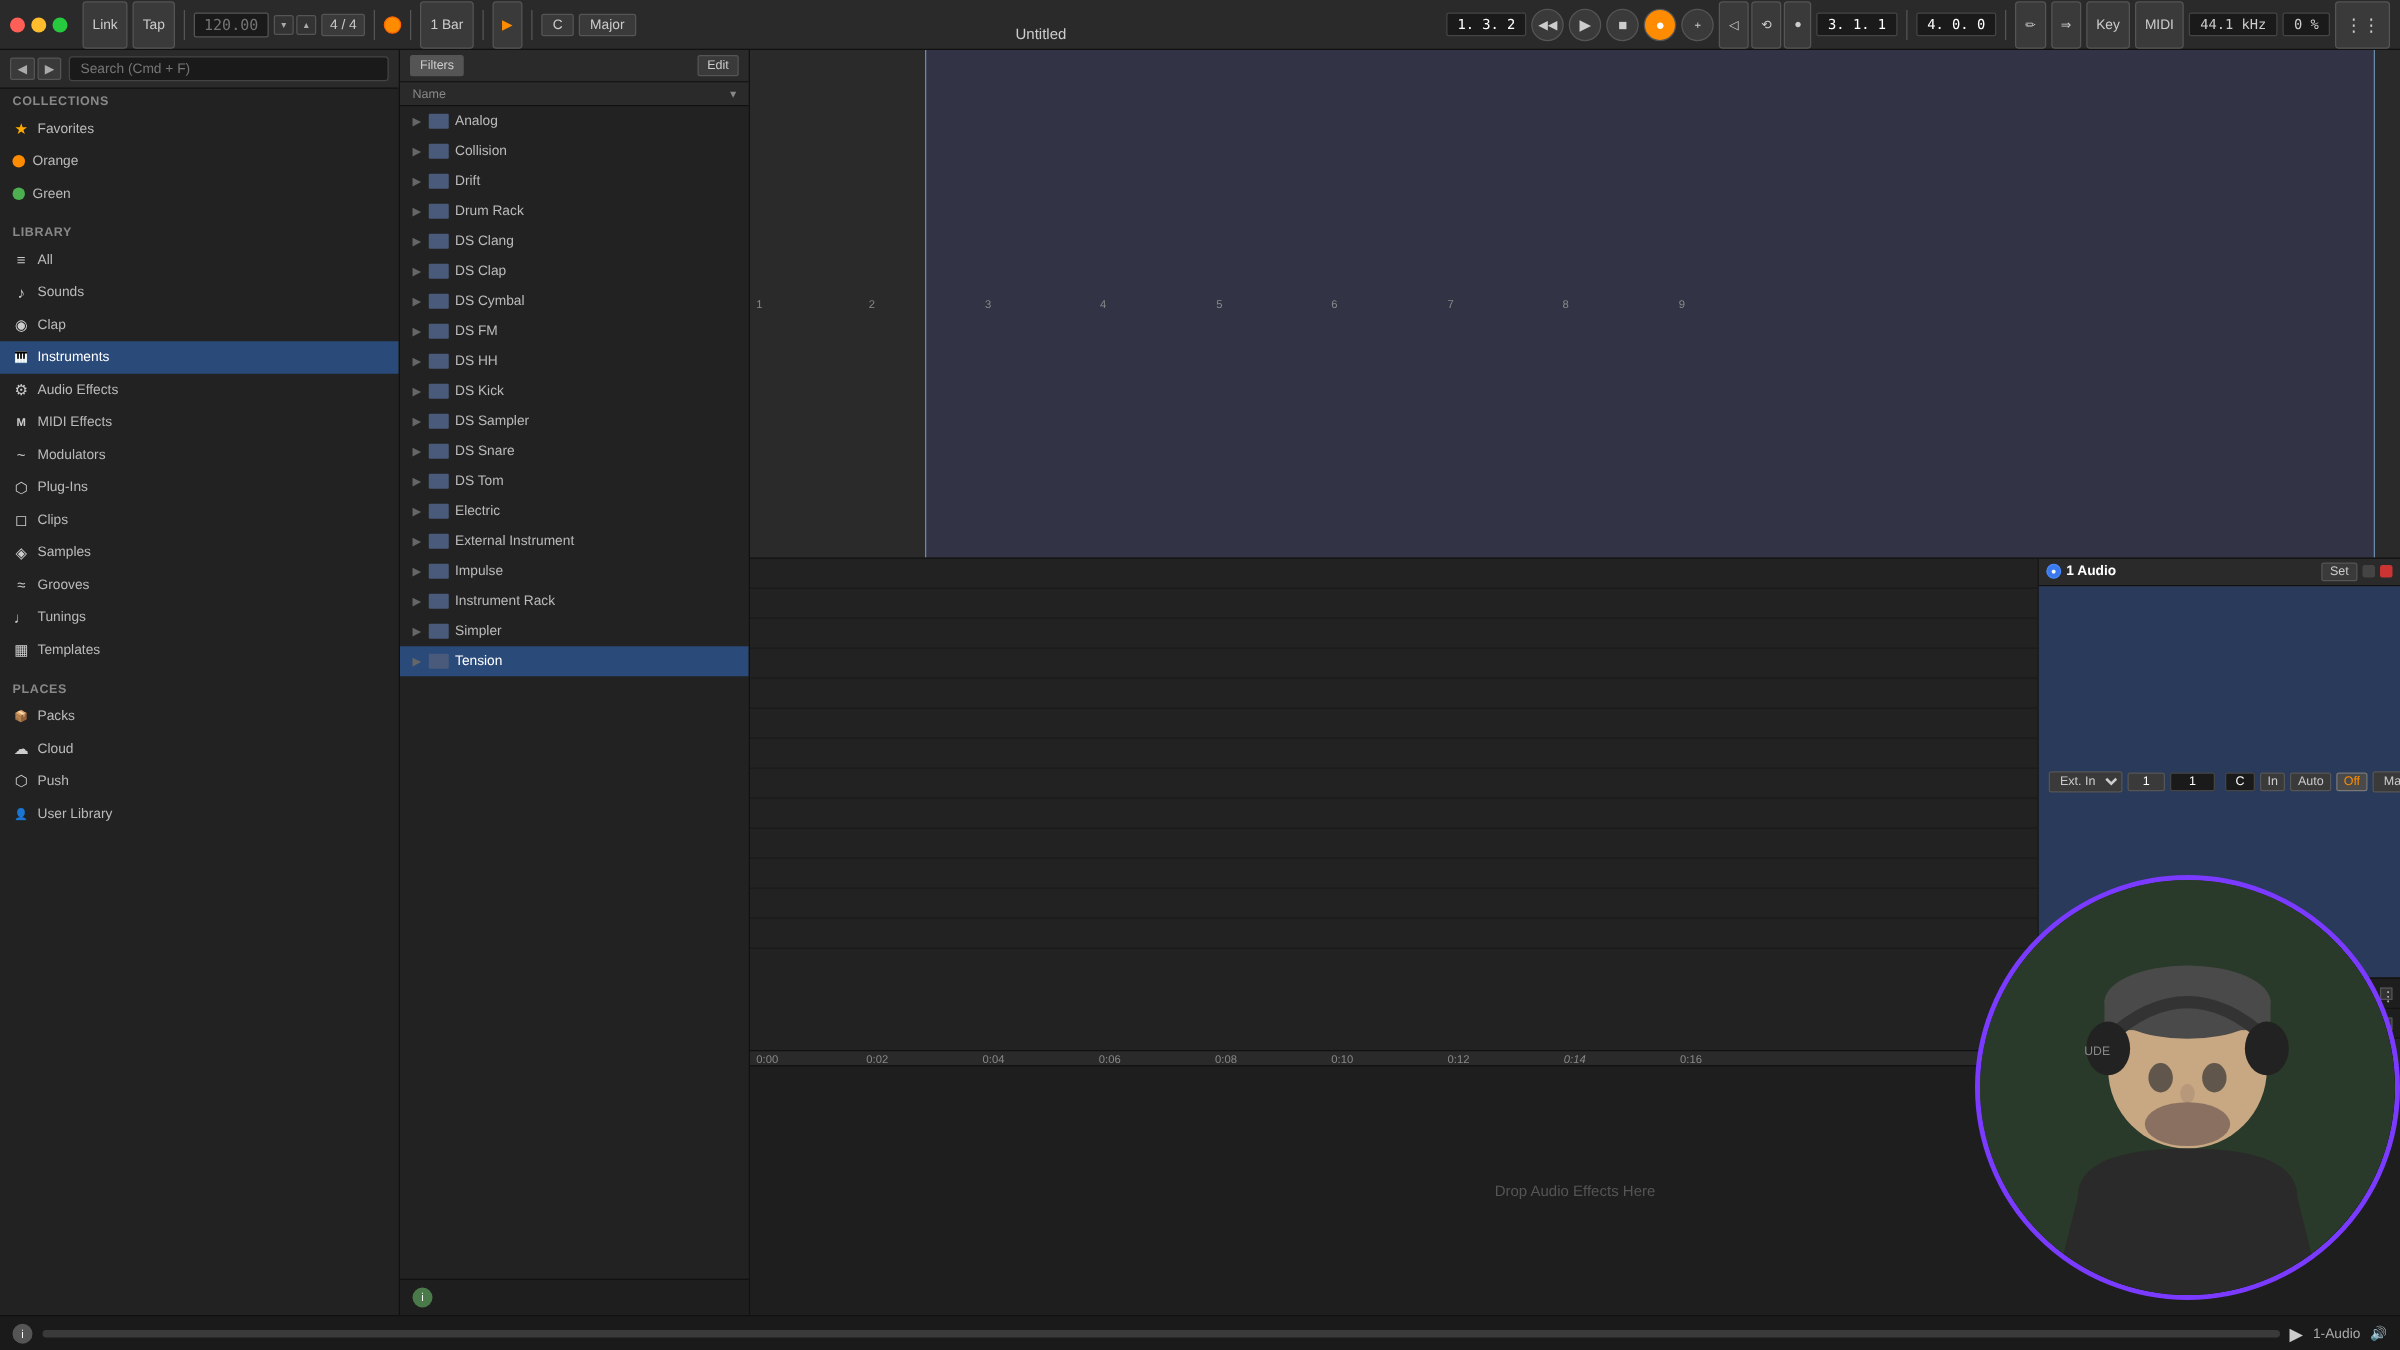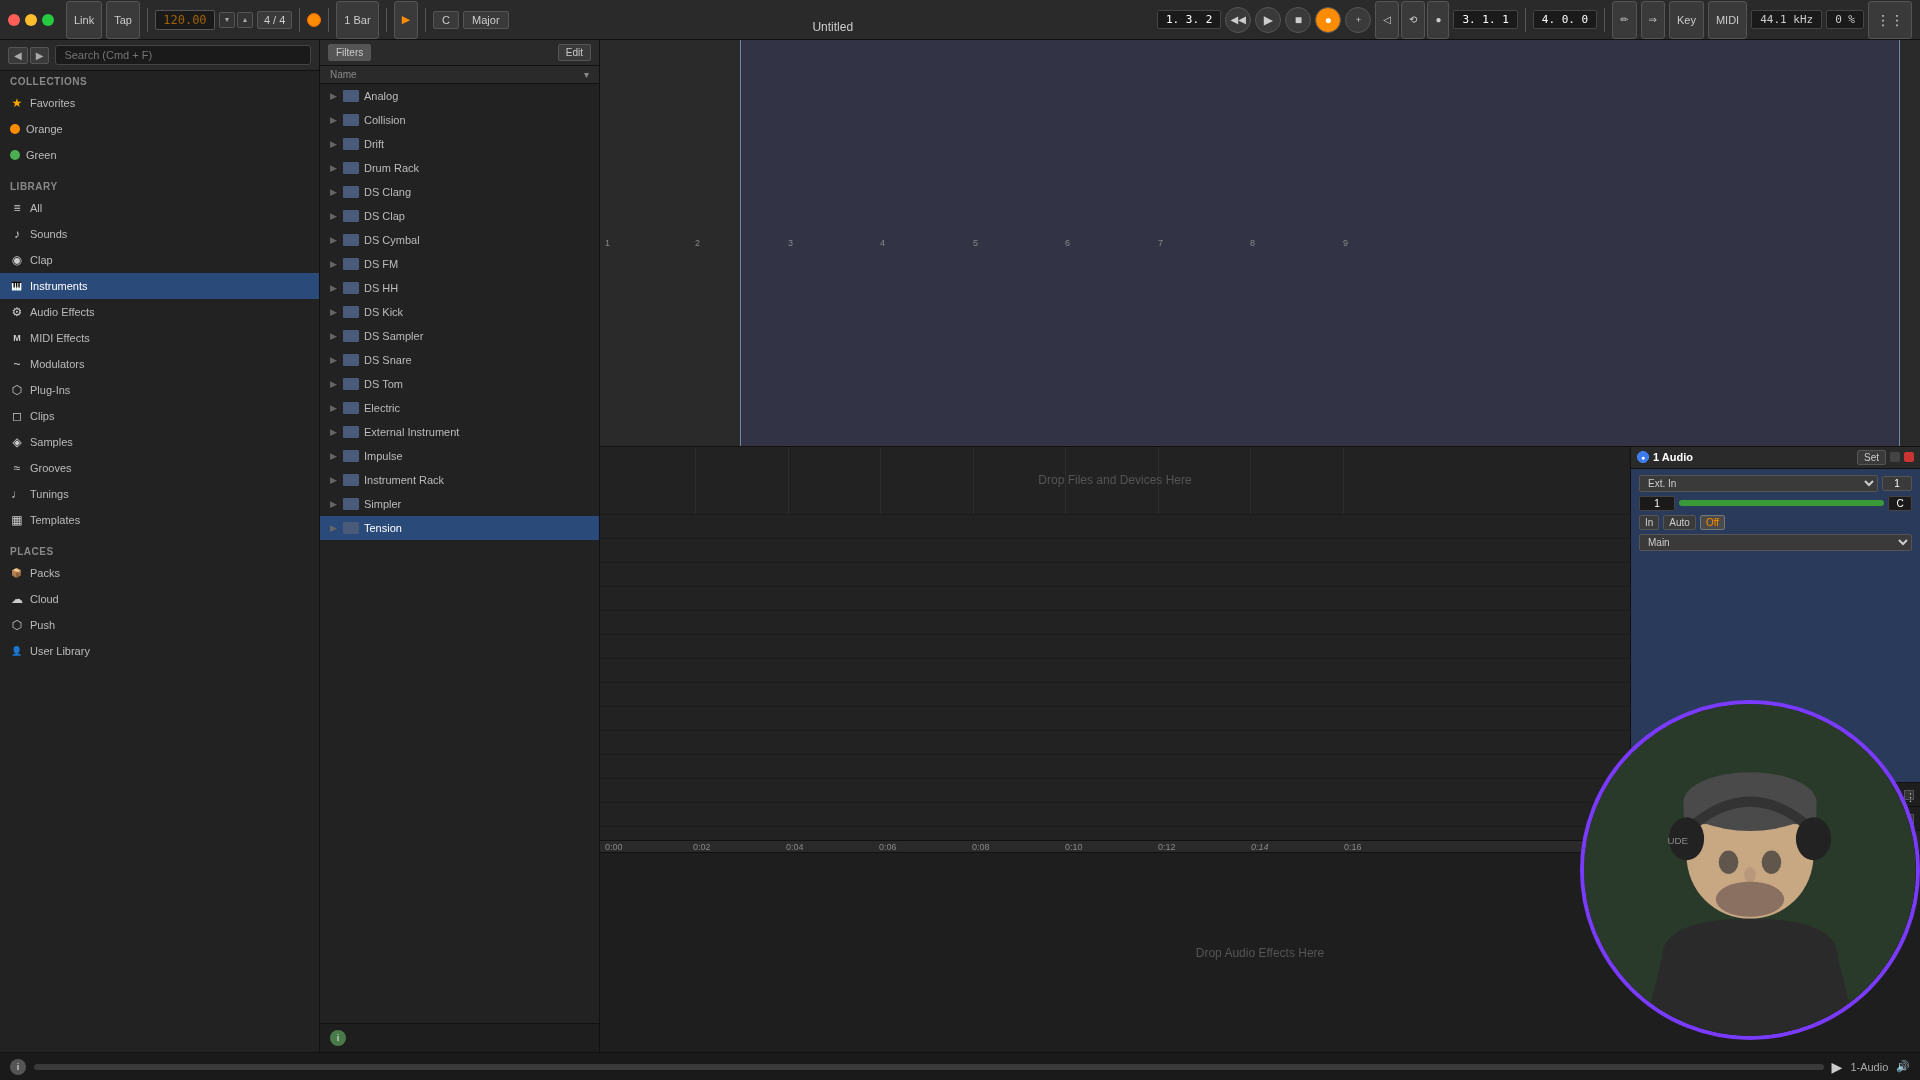--- a/index.html
+++ b/index.html
@@ -15,21 +15,21 @@
     .tl-red { background: #ff5f56; }
     .tl-yellow { background: #ffbd2e; }
     .tl-green { background: #27c93f; }
     .topbar-btn {
       background: #3a3a3a; border: 1px solid #555; color: #ccc;
       padding: 18px 7px; border-radius: 3px; font-size: 11px; cursor: pointer;
       display: flex; align-items: center; gap: 3px; height: 24px;
     }
     .topbar-sep { width: 1px; height: 24px; background: #555; margin: 0 3px; }
     .topbar-title { color: #ccc; font-size: 12px; position: absolute; left: 50%; transform: translateX(-50%); }
-    .bpm-display { background: #1a1a1a; border: 1px solid #555; padding: 2px 6px; color: #a16207; border-radius: 2px; font-size: 12px; width: 60px; text-align: center; }
+    .bpm-display { background: #1a1a1a; border: 1px solid #555; padding: 2px 6px; color: #737373; border-radius: 2px; font-size: 12px; width: 60px; text-align: center; }
     .time-sig { background: #3a3a3a; border: 1px solid #555; padding: 2px 6px; color: #ccc; border-radius: 2px; font-size: 11px; }
     .orange-dot { width: 14px; height: 14px; border-radius: 50%; background: #ff8c00; border: 1px solid #ff6600; }
     .key-display { background: #3a3a3a; border: 1px solid #555; padding: 2px 8px; color: #ccc; border-radius: 2px; font-size: 11px; }
     .transport-btn {
       width: 26px; height: 26px; border-radius: 50%; border: 1px solid #555;
       background: #3a3a3a; color: #ccc; cursor: pointer; display: flex; align-items: center; justify-content: center; font-size: 12px;
     }
     .transport-btn.active { background: #ff8c00; color: #fff; }
     .pos-display { background: #1a1a1a; border: 1px solid #444; padding: 2px 8px; color: #fff; font-size: 11px; border-radius: 2px; font-family: monospace; }
     .cpu-display { background: #1a1a1a; border: 1px solid #444; padding: 2px 8px; color: #ccc; font-size: 11px; border-radius: 2px; font-family: monospace; }
@@ -443,32 +443,20 @@
         <span style="position:absolute;left:465px;font-size:9px;color:#888;">6</span>
         <span style="position:absolute;left:558px;font-size:9px;color:#888;">7</span>
         <span style="position:absolute;left:650px;font-size:9px;color:#888;">8</span>
         <span style="position:absolute;left:743px;font-size:9px;color:#888;">9</span>
       </div>
 
       <div style="flex:1;display:flex;overflow:hidden;">
 
         <div style="flex:1;position:relative;background:#222;overflow:hidden;">
 
-          <div style="height:68px;border-bottom:1px solid #1a1a1a;position:relative;display:flex;align-items:center;">
-
-            <div style="position:absolute;top:0;left:95px;width:1px;height:100%;background:#2d2d2d;"></div>
-            <div style="position:absolute;top:0;left:188px;width:1px;height:100%;background:#2d2d2d;"></div>
-            <div style="position:absolute;top:0;left:280px;width:1px;height:100%;background:#2d2d2d;"></div>
-            <div style="position:absolute;top:0;left:373px;width:1px;height:100%;background:#2d2d2d;"></div>
-            <div style="position:absolute;top:0;left:465px;width:1px;height:100%;background:#2d2d2d;"></div>
-            <div style="position:absolute;top:0;left:558px;width:1px;height:100%;background:#2d2d2d;"></div>
-            <div style="position:absolute;top:0;left:650px;width:1px;height:100%;background:#2d2d2d;"></div>
-            <div style="position:absolute;top:0;left:743px;width:1px;height:100%;background:#2d2d2d;"></div>
-            <div class="drop-zone" style="color:#555;">Drop Files and Devices Here</div>
-          </div>
 
           <div style="height:24px;border-bottom:1px solid #1a1a1a;"></div>
           <div style="height:24px;border-bottom:1px solid #1a1a1a;"></div>
           <div style="height:24px;border-bottom:1px solid #1a1a1a;"></div>
           <div style="height:24px;border-bottom:1px solid #1a1a1a;"></div>
           <div style="height:24px;border-bottom:1px solid #1a1a1a;"></div>
           <div style="height:24px;border-bottom:1px solid #1a1a1a;"></div>
           <div style="height:24px;border-bottom:1px solid #1a1a1a;"></div>
           <div style="height:24px;border-bottom:1px solid #1a1a1a;"></div>
           <div style="height:24px;border-bottom:1px solid #1a1a1a;"></div>
@@ -496,21 +484,21 @@
 
           <div style="height:22px;background:#2a2a2a;border-bottom:1px solid #111;display:flex;align-items:center;padding:0 6px;gap:4px;">
             <div style="width:12px;height:12px;border-radius:50%;border:1px solid #4a8aff;background:#3a7aee;display:flex;align-items:center;justify-content:center;font-size:7px;color:#fff;">●</div>
             <span style="color:#fff;font-size:11px;font-weight:600;flex:1;">1 Audio</span>
 
             <button style="background:#3a3a3a;border:1px solid #555;color:#ccc;padding:1px 6px;border-radius:2px;font-size:10px;cursor:pointer;">Set</button>
             <div style="width:10px;height:10px;background:#444;border-radius:2px;cursor:pointer;"></div>
             <div style="width:10px;height:10px;background:#cc3333;border-radius:2px;cursor:pointer;"></div>
           </div>
 
-          <div style="background:#2a3a5a;flex:1;display:flex;flex-direction:column;padding:6px 8px;gap:4px;">
+          <div style="background:#2a3a5a;flex:1;display:flex;flex-direction:row;padding:6px 8px;gap:4px;">
 
             <div style="display:flex;align-items:center;gap:4px;">
               <select style="background:#3a3a3a;border:1px solid #555;color:#ccc;font-size:10px;padding:1px 4px;border-radius:2px;flex:1;">
                 <option>Ext. In</option>
               </select>
               <div style="background:#3a3a3a;border:1px solid #555;color:#fff;font-size:10px;padding:1px 5px;border-radius:2px;width:30px;text-align:center;">1</div>
             </div>
 
             <div style="display:flex;align-items:center;gap:4px;">
               <div style="background:#1a1a1a;border:1px solid #444;width:36px;text-align:center;font-size:10px;color:#fff;padding:1px;border-radius:2px;">1</div>

